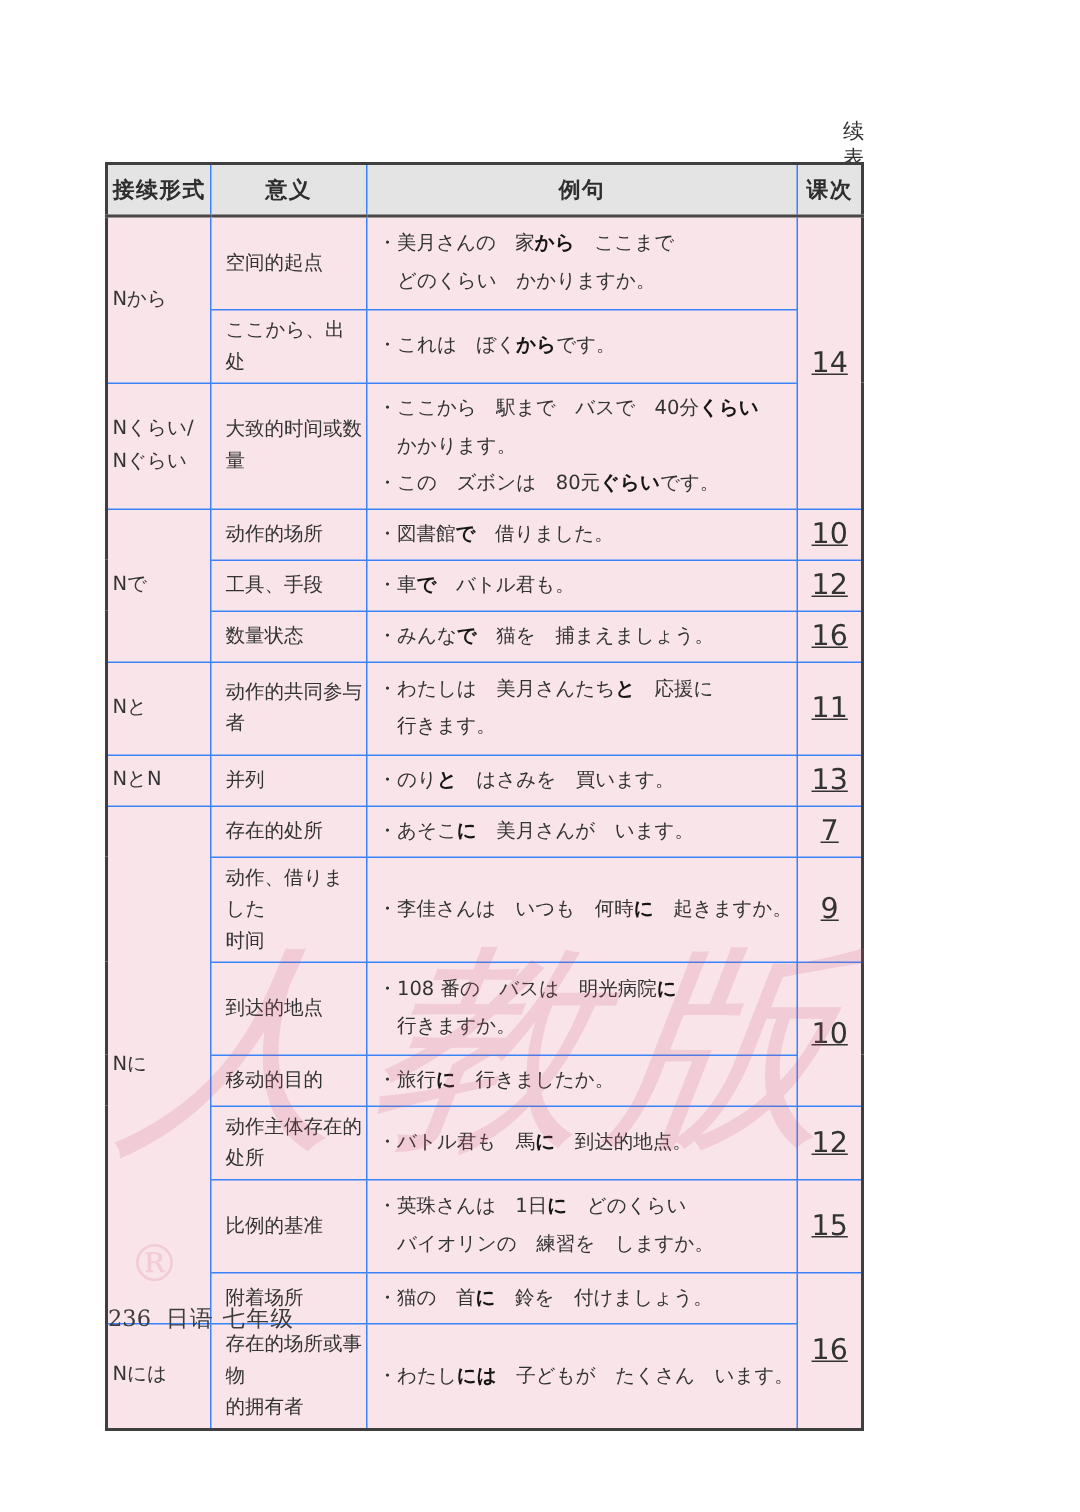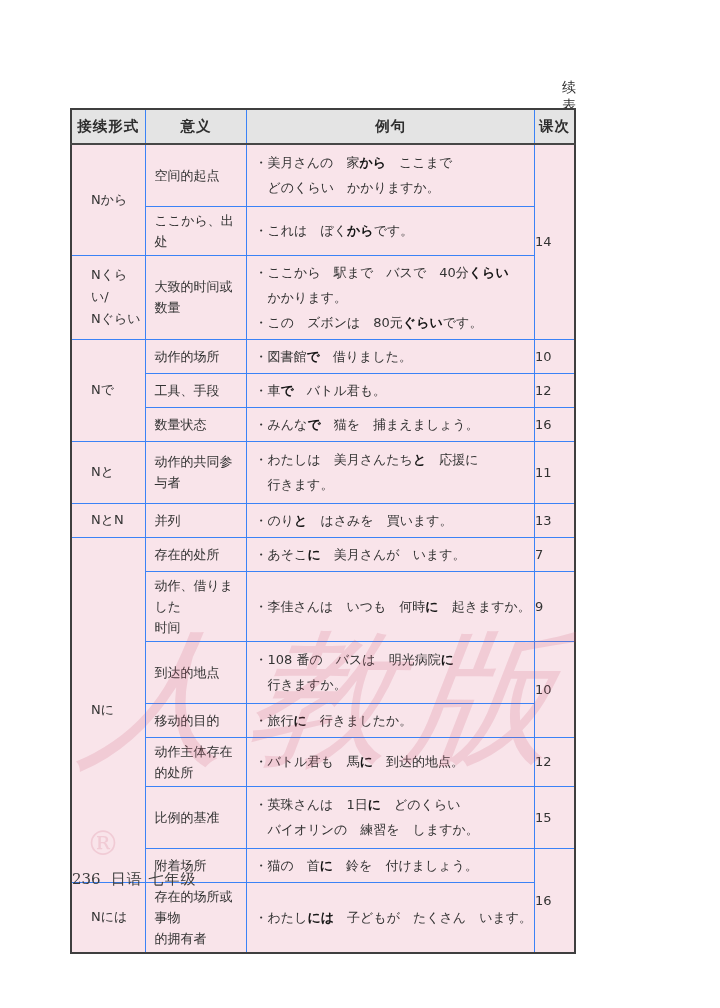--- a/index.html
+++ b/index.html
@@ -12,24 +12,24 @@
   .tbl-wrap { position:absolute; top:108px; left:70px; }
   table.grammar { border-collapse:collapse; table-layout:fixed; }
   table.grammar { border:2px solid #3f3f3f; }
   th,td { border:1px solid #3b82f6; vertical-align:middle; }
   thead th { background:#e4e4e4; height:35px; font-size:14.5px; font-weight:bold;
     text-align:center; color:#2e2e2e; border-bottom:2px solid #474747; letter-spacing:1px; }
   tbody td { background:#f9e4ea; }
   col.c-form { width:91px; } col.c-meaning { width:132px; }
   col.c-example { width:272px; } col.c-lesson { width:51px; }
 
-  td.form { font-size:13px; padding-left:19px; white-space:pre-line; line-height:22px; color:#333; }
+  td.form { font-size:13px; padding-left:3px; white-space:pre-line; line-height:22px; color:#333; }
   td.meaning { font-size:13px; padding:3px 2px 3px 9px; white-space:pre-line; line-height:21px; color:#333; }
   td.example { font-size:13px; padding:4px 2px 4px 7px; line-height:25px; color:#333; }
-  td.lesson { font-size:13px; color:#333; }
+  td.lesson { font-size:19px; text-align:center; color:#333;text-decoration:underline; }
 
   .ex-line { white-space:nowrap; }
   .ex-line.cont { padding-left:13px; }
   .ex-line .bold { font-weight:bold; color:#161616; }
 
   .rh62{height:62px} .rh33{height:33px} .rh78{height:78px} .rh32{height:32px} .rh60{height:60px}
 
   .watermark { position:absolute; top:598px; left:86px; width:500px; height:210px;
     pointer-events:none; color:#c94f6d; opacity:0.16; font-style:italic; z-index:5;
     font-family:"DejaVu Serif","Liberation Serif",serif; }

